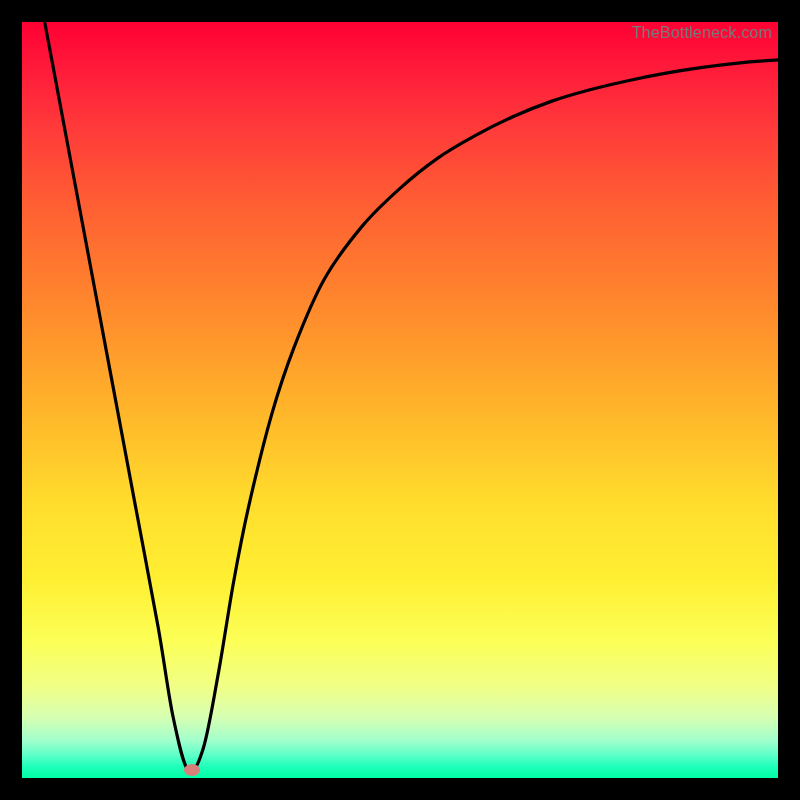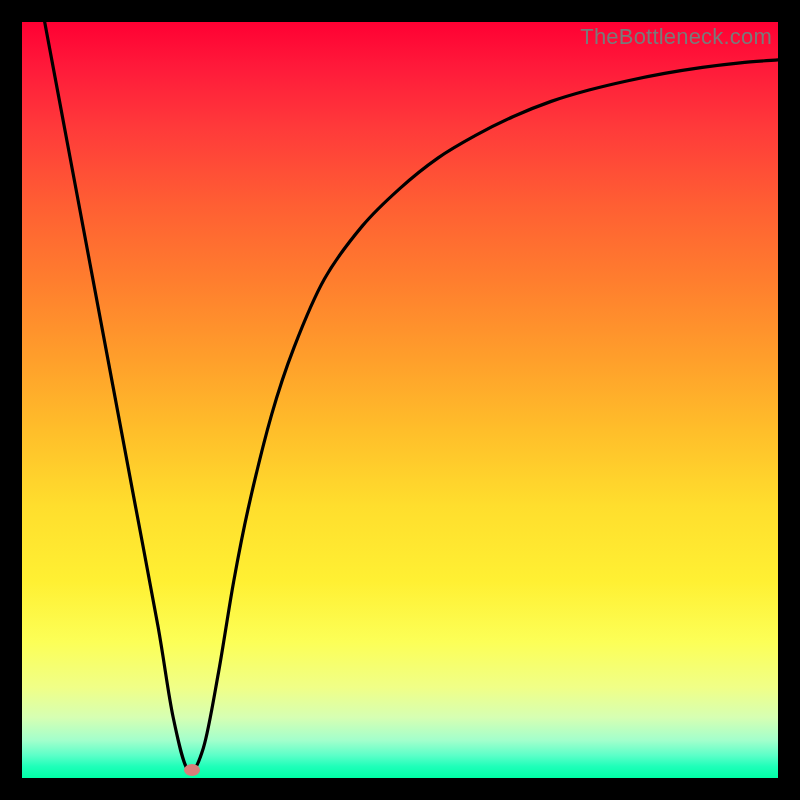--- a/index.html
+++ b/index.html
@@ -41,21 +41,21 @@
       #5cffc8 97%,
       #1effb9 98.5%,
       #00ffa6 100%
     );
   }
   .watermark {
     position: absolute;
     top: 2px;
     right: 6px;
     color: #7a7a7a;
-    font-size: 22px;
+    font-size: 16px;
     font-weight: 500;
     letter-spacing: 0.2px;
     z-index: 5;
     user-select: none;
   }
   svg.curve {
     position: absolute;
     left: 0;
     top: 0;
     width: 756px;

